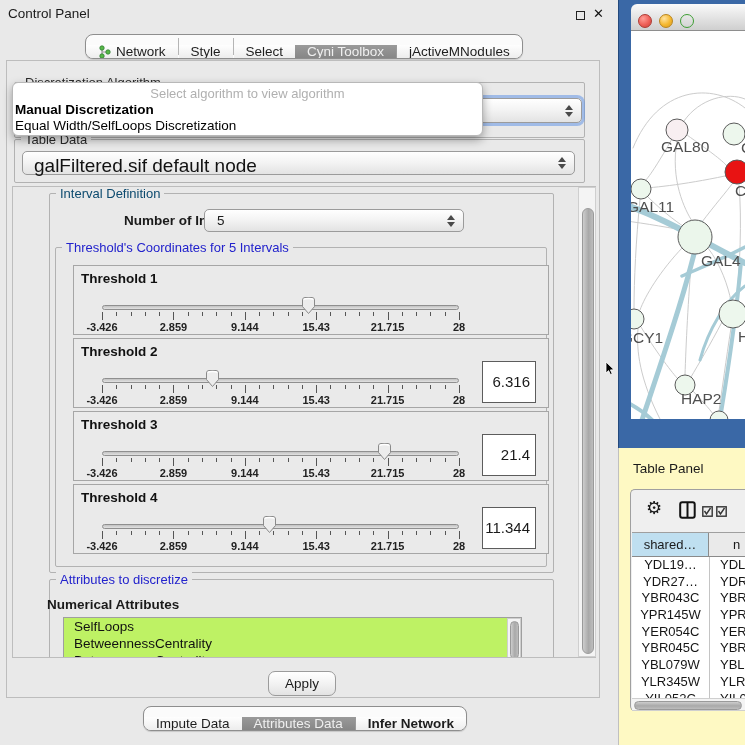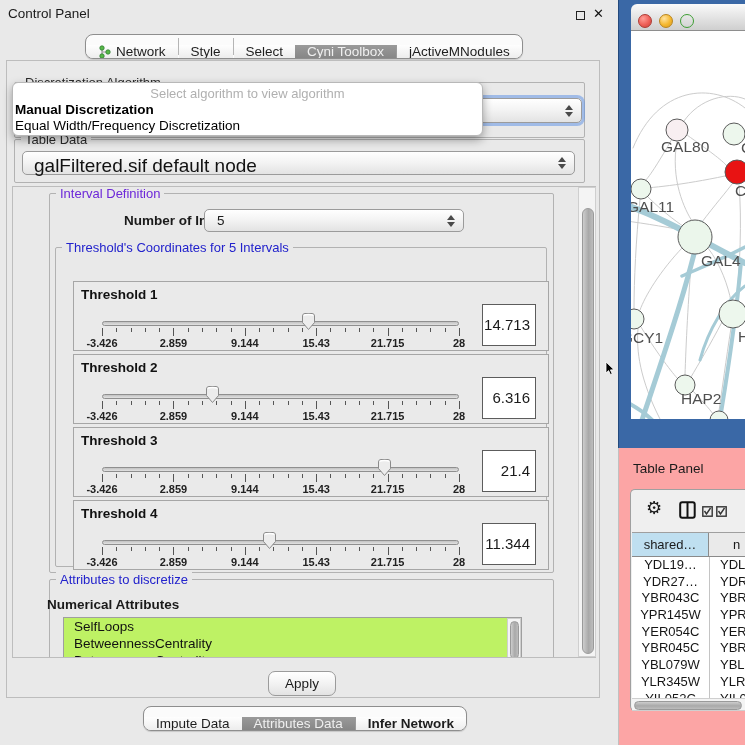--- a/index.html
+++ b/index.html
@@ -98,34 +98,34 @@
       <span class="abs" style="left:11px;top:3px;font-size:19px;color:#111;">galFiltered.sif default node</span>
       <span class="spinner">
           <span class="sp-up"></span>
           <span class="sp-dn"></span>
         </span>
     </div>
 
     <div class="abs" style="left:12px;top:186px;width:584px;height:472px;border:1px solid #bdbdbd;box-sizing:border-box;overflow:hidden;">
 
       <div class="abs group" style="left:36px;top:6px;width:505px;height:380px;">
-        <div class="gtitle" style="color:#6d28d9;text-align:right;">Interval Definition</div>
+        <div class="gtitle" style="color:#0c4a6e;text-align:right;">Interval Definition</div>
       </div>
       <div class="abs" style="left:111px;top:26px;font-weight:bold;font-size:13.5px;">Number of Intervals</div>
       <div class="abs aqua" style="left:191px;top:22px;width:260px;height:23px;">
         <span class="abs" style="left:12px;top:3px;font-size:13.5px;">5</span>
         <span class="spinner">
             <span class="sp-up"></span>
             <span class="sp-dn"></span>
           </span>
       </div>
       <div class="abs group" style="left:42px;top:60px;width:492px;height:320px;">
         <div class="gtitle" style="color:#2222cc;">Threshold's Coordinates for 5 Intervals</div>
       </div>
-      <div class="abs" style="left:0;top:16px;width:584px;height:472px;text-decoration:underline;">
+      <div class="abs" style="left:0;top:0;width:584px;height:472px;text-decoration:underline;">
           <div class="thr-box" style="top: 78px;">
             <div class="thr-label">Threshold 1</div>
             <div class="track"></div>
             <div class="tick" style="left: 28px; top: 46px; height: 8px;"></div>
             <div class="tick" style="left: 42.28px; top: 46px; height: 4px;"></div>
             <div class="tick" style="left: 56.56px; top: 46px; height: 4px;"></div>
             <div class="tick" style="left: 70.84px; top: 46px; height: 4px;"></div>
             <div class="tick" style="left: 85.12px; top: 46px; height: 4px;"></div>
             <div class="tick" style="left: 99.4px; top: 46px; height: 8px;"></div>
             <div class="tick" style="left: 113.68px; top: 46px; height: 4px;"></div>
@@ -151,21 +151,20 @@
             <div class="tick-label" style="left: 28px; top: 55px;">-3.426</div>
             <div class="tick-label" style="left: 99.4px; top: 55px;">2.859</div>
             <div class="tick-label" style="left: 170.8px; top: 55px;">9.144</div>
             <div class="tick-label" style="left: 242.2px; top: 55px;">15.43</div>
             <div class="tick-label" style="left: 313.6px; top: 55px;">21.715</div>
             <div class="tick-label" style="left: 385px; top: 55px;">28</div>
             <div class="thumb" style="left: 225.559px;"><svg width="17" height="19" viewBox="0 0 17 19">
                 <path d="M2.5 4 Q2.5 1.5 5 1.5 L12 1.5 Q14.5 1.5 14.5 4 L14.5 10.5 L8.5 17.5 L2.5 10.5 Z" fill="#ececec" stroke="#8a8a8a" stroke-width="1"></path>
                 <path d="M3.5 3.5 Q5 2.5 8.5 2.5 Q12 2.5 13.5 3.5" fill="none" stroke="#ffffff" stroke-width="1.3"></path>
               </svg></div>
-            <div class="valbox">14.713</div>
           </div>
           <div class="thr-box" style="top: 151px;">
             <div class="thr-label">Threshold 2</div>
             <div class="track"></div>
             <div class="tick" style="left: 28px; top: 46px; height: 8px;"></div>
             <div class="tick" style="left: 42.28px; top: 46px; height: 4px;"></div>
             <div class="tick" style="left: 56.56px; top: 46px; height: 4px;"></div>
             <div class="tick" style="left: 70.84px; top: 46px; height: 4px;"></div>
             <div class="tick" style="left: 85.12px; top: 46px; height: 4px;"></div>
             <div class="tick" style="left: 99.4px; top: 46px; height: 8px;"></div>
@@ -369,21 +368,21 @@
         <circle cx="634" cy="319" r="10" fill="#edf7ed" stroke="#5a5a5a" stroke-width="1"></circle>
         <text x="621" y="343" font-size="15.5" fill="#4f4f4f">GCY1</text>
         <circle cx="733" cy="314" r="14" fill="#edf7ed" stroke="#5a5a5a" stroke-width="1"></circle>
         <text x="738" y="342" font-size="15.5" fill="#4f4f4f">H</text>
         <circle cx="685" cy="385" r="10" fill="#edf7ed" stroke="#5a5a5a" stroke-width="1"></circle>
         <text x="681" y="404" font-size="15.5" fill="#4f4f4f">HAP2</text>
         <circle cx="719" cy="420" r="9" fill="#edf7ed" stroke="#5a5a5a" stroke-width="1"></circle>
       </svg>
   </div>
 
-  <div class="abs" style="left:618px;top:448px;width:127px;height:297px;background:#fca5a5;border-left:1px solid #c0c0c0;box-sizing:border-box;">
+  <div class="abs" style="left:618px;top:448px;width:127px;height:297px;background:#fef9c3;border-left:1px solid #c0c0c0;box-sizing:border-box;">
     <div class="abs" style="left:14px;top:13px;font-size:13.5px;color:#1b1b1b;">Table Panel</div>
 
     <div class="abs" style="left:11px;top:41px;width:116px;height:222px;background:#efefef;border:1px solid #a0a0a0;border-right:none;border-radius:5px 0 0 5px;box-sizing:border-box;">
 
       <div class="abs" style="left:15px;top:7px;font-size:18px;color:#1a1a1a;">⚙</div>
       <div class="abs" style="left:48px;top:11px;">
         <svg width="17" height="18" viewBox="0 0 17 18">
           <rect x="1.2" y="1.2" width="14.5" height="15.5" rx="2" fill="none" stroke="#111" stroke-width="2"></rect>
           <line x1="8.5" y1="1.5" x2="8.5" y2="17" stroke="#111" stroke-width="2"></line>
         </svg>
@@ -444,21 +443,21 @@
       <div class="abs sb-track" style="left:1px;top:208px;width:115px;height:13px;border-left:none;border-right:none;">
         <div class="abs sb-thumb-h" style="left:2px;top:2px;width:108px;height:9px;"></div>
       </div>
     </div>
   </div>
 
   <div class="abs" style="left:12px;top:82px;width:471px;height:54px;background:#ffffff;border:1px solid #b8b8b8;border-radius:6px;
               box-shadow:0 4px 10px rgba(0,0,0,0.35);z-index:50;box-sizing:border-box;overflow:hidden;">
     <div style="height:17px;line-height:17px;text-align:center;color:#b0b0b0;font-size:13px;margin-top:2px;">Select algorithm to view algorithm</div>
     <div style="height:16px;line-height:16px;padding-left:2px;font-size:13.5px;font-weight:bold;color:#000;">Manual Discretization</div>
-    <div style="height:16px;line-height:16px;padding-left:2px;font-size:13.5px;color:#000;">Equal Width/Frequency Discretization</div>
+    <div style="height:16px;line-height:16px;padding-left:2px;font-size:13.5px;color:#000;">Equal Width/SelfLoops Discretization</div>
   </div>
 
   <div class="abs" style="left:605px;top:361px;z-index:100;">
     <svg width="11" height="15" viewBox="0 0 11 15">
       <path d="M1 1 L1 12 L3.6 9.6 L5.4 13.5 L7.2 12.7 L5.4 8.9 L9 8.7 Z" fill="#000" stroke="#fff" stroke-width="0.8"></path>
     </svg>
   </div>
 </div>
 
 </body></html>

